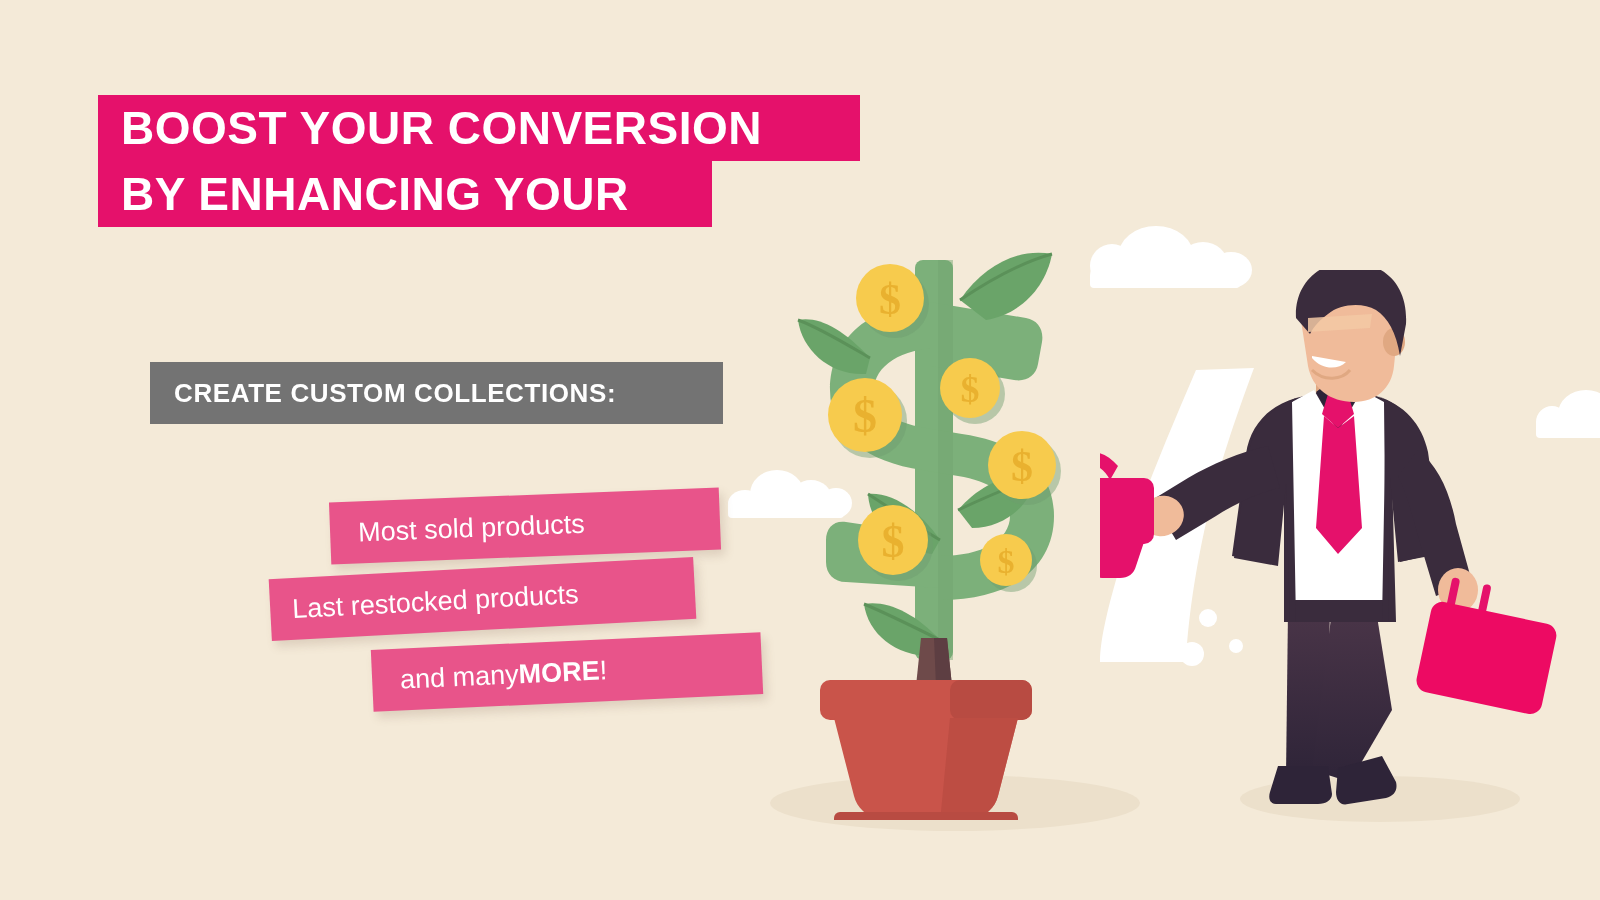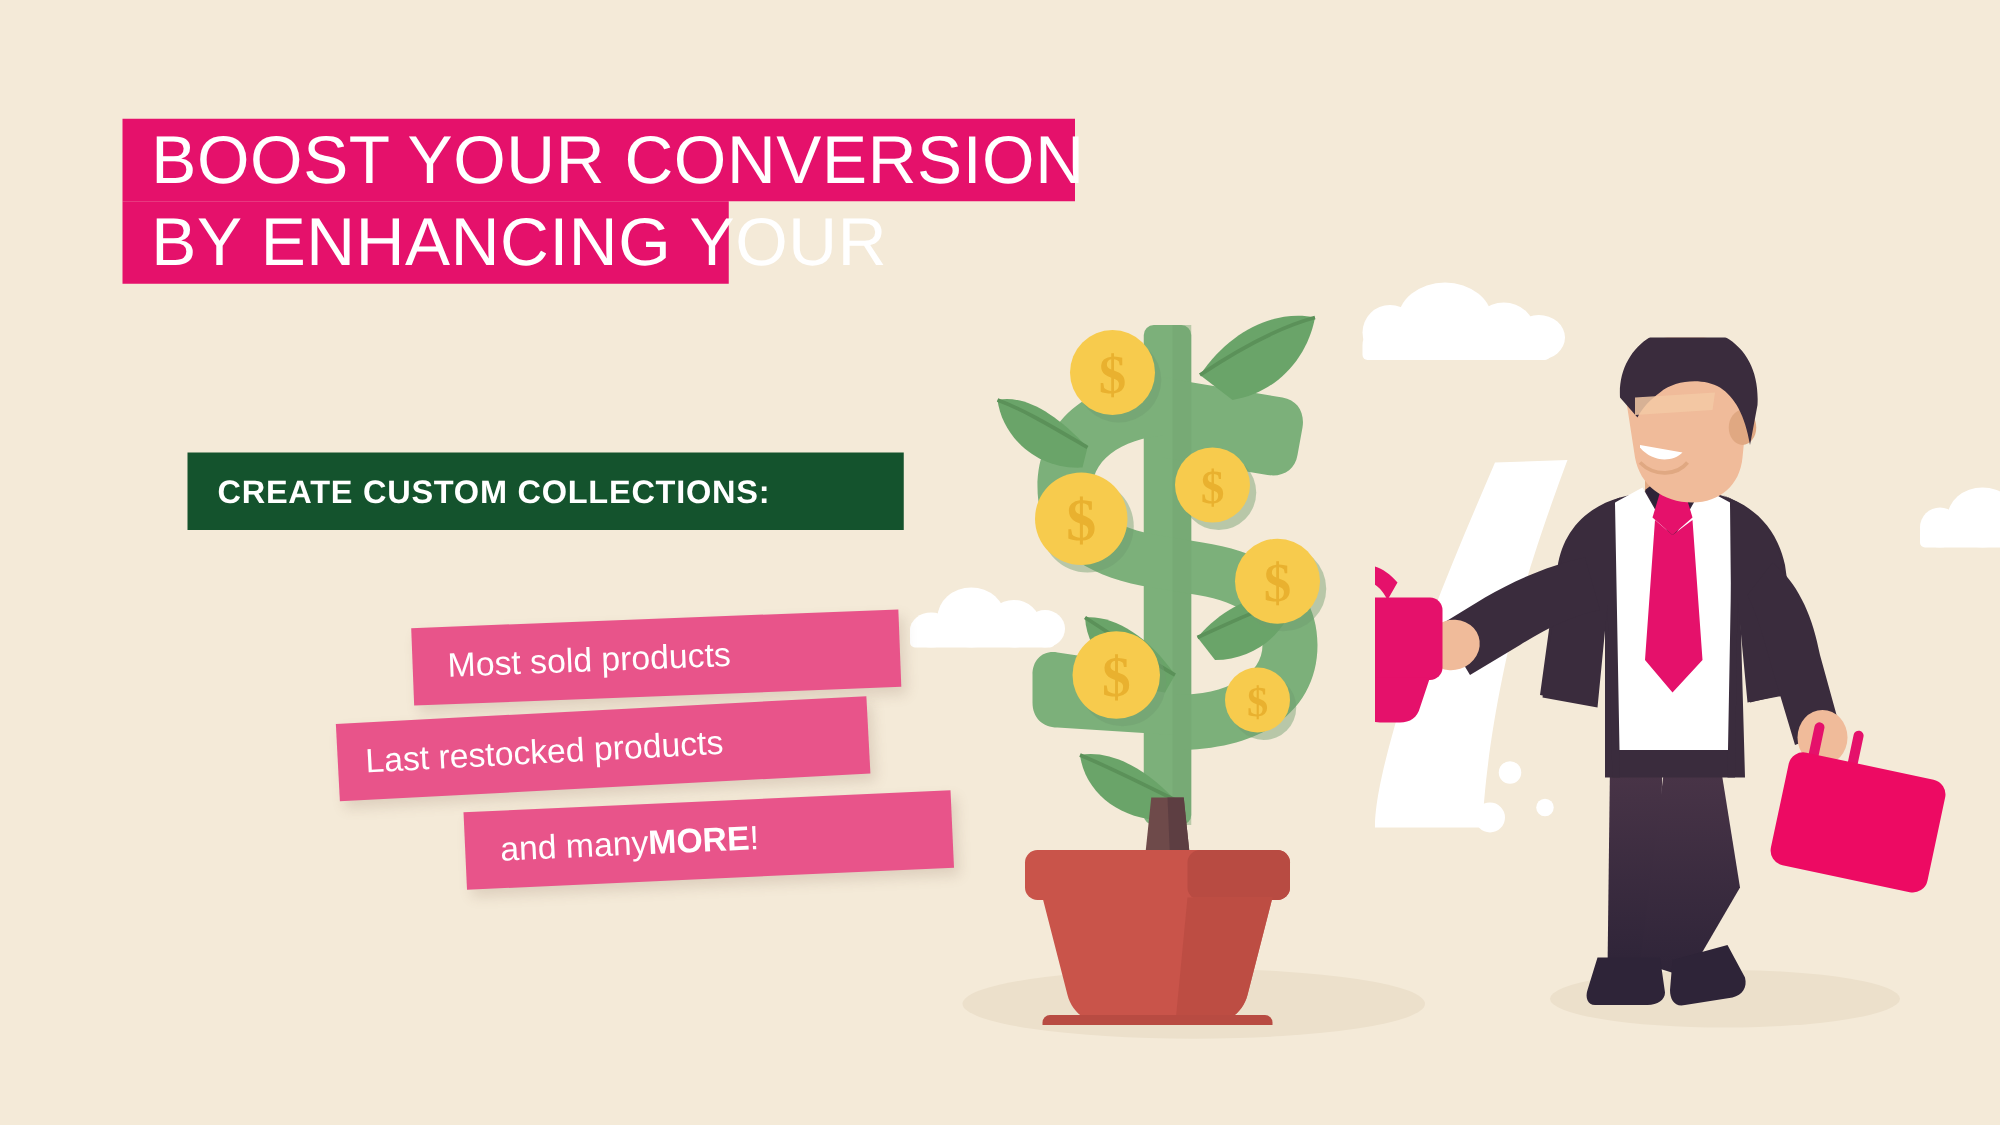--- a/index.html
+++ b/index.html
@@ -59,40 +59,40 @@
   #cloud-mid .p1 { left: 0px;  width: 34px; height: 28px; }
   #cloud-mid .p2 { left: 22px; width: 54px; height: 48px; }
   #cloud-mid .p3 { left: 62px; width: 42px; height: 38px; }
   #cloud-mid .p4 { left: 92px; width: 32px; height: 30px; }
 
   
   #headline { position: absolute; left: 98px; top: 95px; }
   .headline-line {
     background: #e5116b;
     color: #ffffff;
-    font-weight: normal;
-    font-size: 54px;
+    font-weight: bold;
+    font-size: 46px;
     letter-spacing: 0.5px;
     line-height: 54px;
     height: 66px;
     box-sizing: border-box;
     padding: 6px 22px 6px 23px;
     white-space: nowrap;
     display: block;
   }
   #headline-line-1 { width: 762px; }
-  #headline-line-2 { width: 485px; }
+  #headline-line-2 { width: 614px; }
   #headline-line-3 { width: 397px; }
 
   
   #subheading {
     position: absolute;
     left: 150px; top: 362px;
     width: 573px; height: 62px;
-    background: #14532d;
+    background: #737373;
     color: #ffffff;
     font-weight: bold;
     font-size: 26px;
     letter-spacing: 0.6px;
     display: flex;
     align-items: center;
     padding-left: 24px;
     box-sizing: border-box;
     white-space: nowrap;
   }

